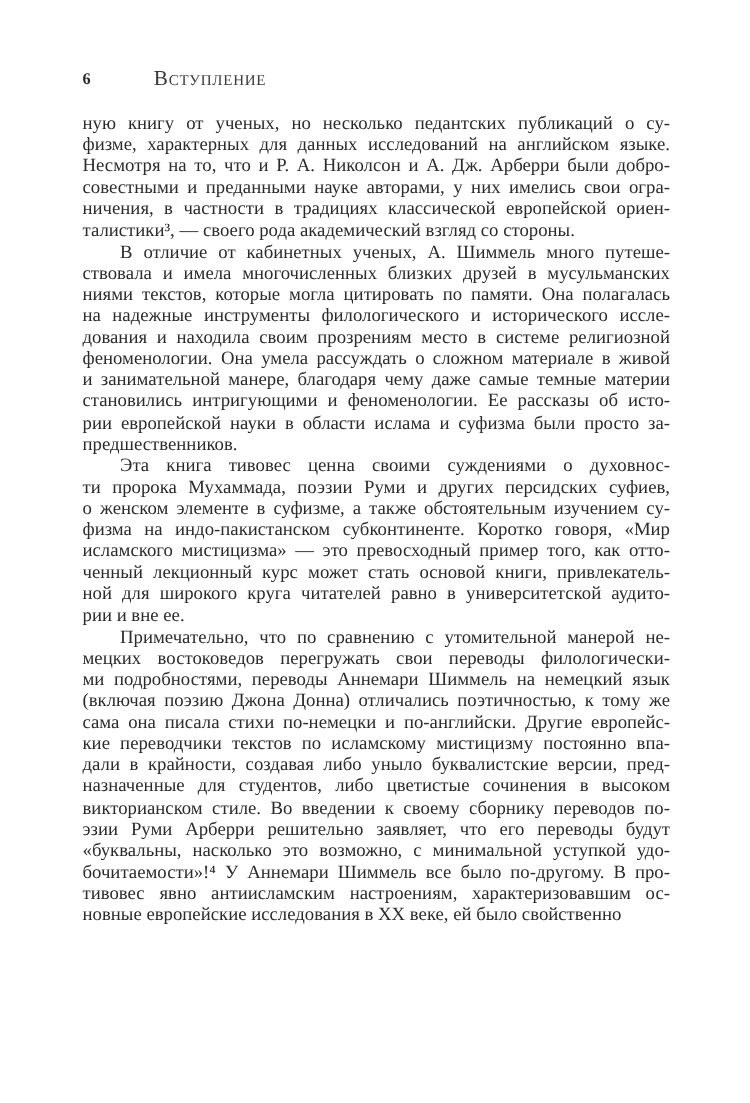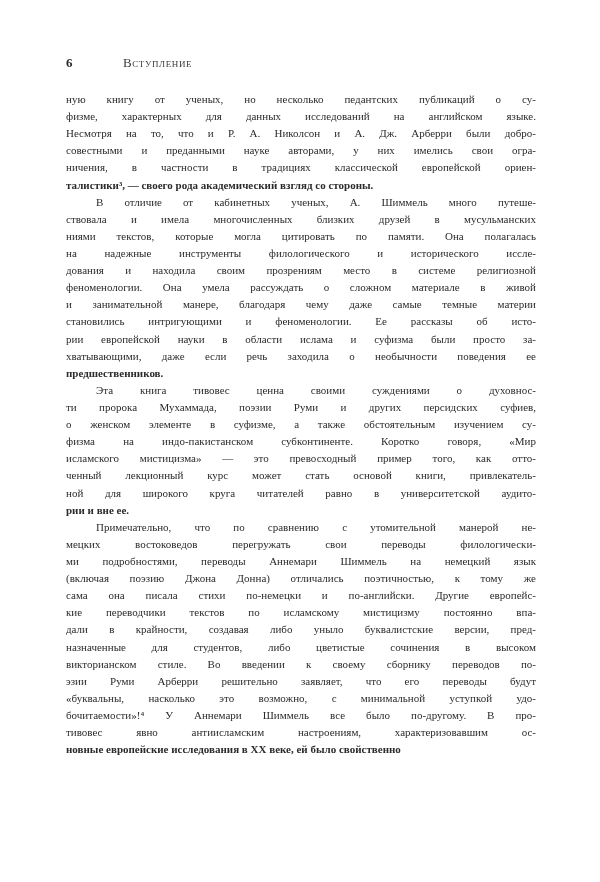--- a/index.html
+++ b/index.html
@@ -30,48 +30,47 @@
     top: 0;
     font-weight: bold;
     font-size: 13px;
   }
   .running-title {
     position: absolute;
     left: 57px;
     top: 0;
     font-variant: small-caps;
     letter-spacing: 0.6px;
-    font-size: 13px;
+    font-size: 17px;
     color: #3a3a3a;
   }
   .body-text {
     position: absolute;
     top: 91px;
     left: 66px;
     width: 470px;
   }
   .paragraph {
     margin: 0;
-    font-size: 11px;
+    font-size: 15px;
     line-height: 17.12px;
     text-align: justify;
     text-align-last: left;
     hyphens: manual;
   }
   .line {
     display: block;
     text-align: justify;
     text-align-last: justify;
     white-space: nowrap;
     overflow: visible;
     height: 17.12px;
   }
   .line.last {
     text-align-last: left;
-    font-weight: bold;
   }
   .line.indented {
     padding-left: 30px;
   }
 </style>
 </head>
 <body>
 
 <div class="page-header">
   <span class="page-number">6</span>
@@ -90,21 +89,20 @@
     <div class="paragraph">
       <span class="line indented">В отличие от кабинетных ученых, А. Шиммель много путеше-</span>
       <span class="line">ствовала и имела многочисленных близких друзей в мусульманских</span>
       <span class="line">ниями текстов, которые могла цитировать по памяти. Она полагалась</span>
       <span class="line">на надежные инструменты филологического и исторического иссле-</span>
       <span class="line">дования и находила своим прозрениям место в системе религиозной</span>
       <span class="line">феноменологии. Она умела рассуждать о сложном материале в живой</span>
       <span class="line">и занимательной манере, благодаря чему даже самые темные материи</span>
       <span class="line">становились интригующими и феноменологии. Ее рассказы об исто-</span>
       <span class="line">рии европейской науки в области ислама и суфизма были просто за-</span>
-      <span class="line">хватывающими, даже если речь заходила о необычности поведения ее</span>
       <span class="line last">предшественников.</span>
     </div>
     <div class="paragraph">
       <span class="line indented">Эта книга тивовес ценна своими суждениями о духовнос-</span>
       <span class="line">ти пророка Мухаммада, поэзии Руми и других персидских суфиев,</span>
       <span class="line">о женском элементе в суфизме, а также обстоятельным изучением су-</span>
       <span class="line">физма на индо-пакистанском субконтиненте. Коротко говоря, «Мир</span>
       <span class="line">исламского мистицизма» — это превосходный пример того, как отто-</span>
       <span class="line">ченный лекционный курс может стать основой книги, привлекатель-</span>
       <span class="line">ной для широкого круга читателей равно в университетской аудито-</span>

